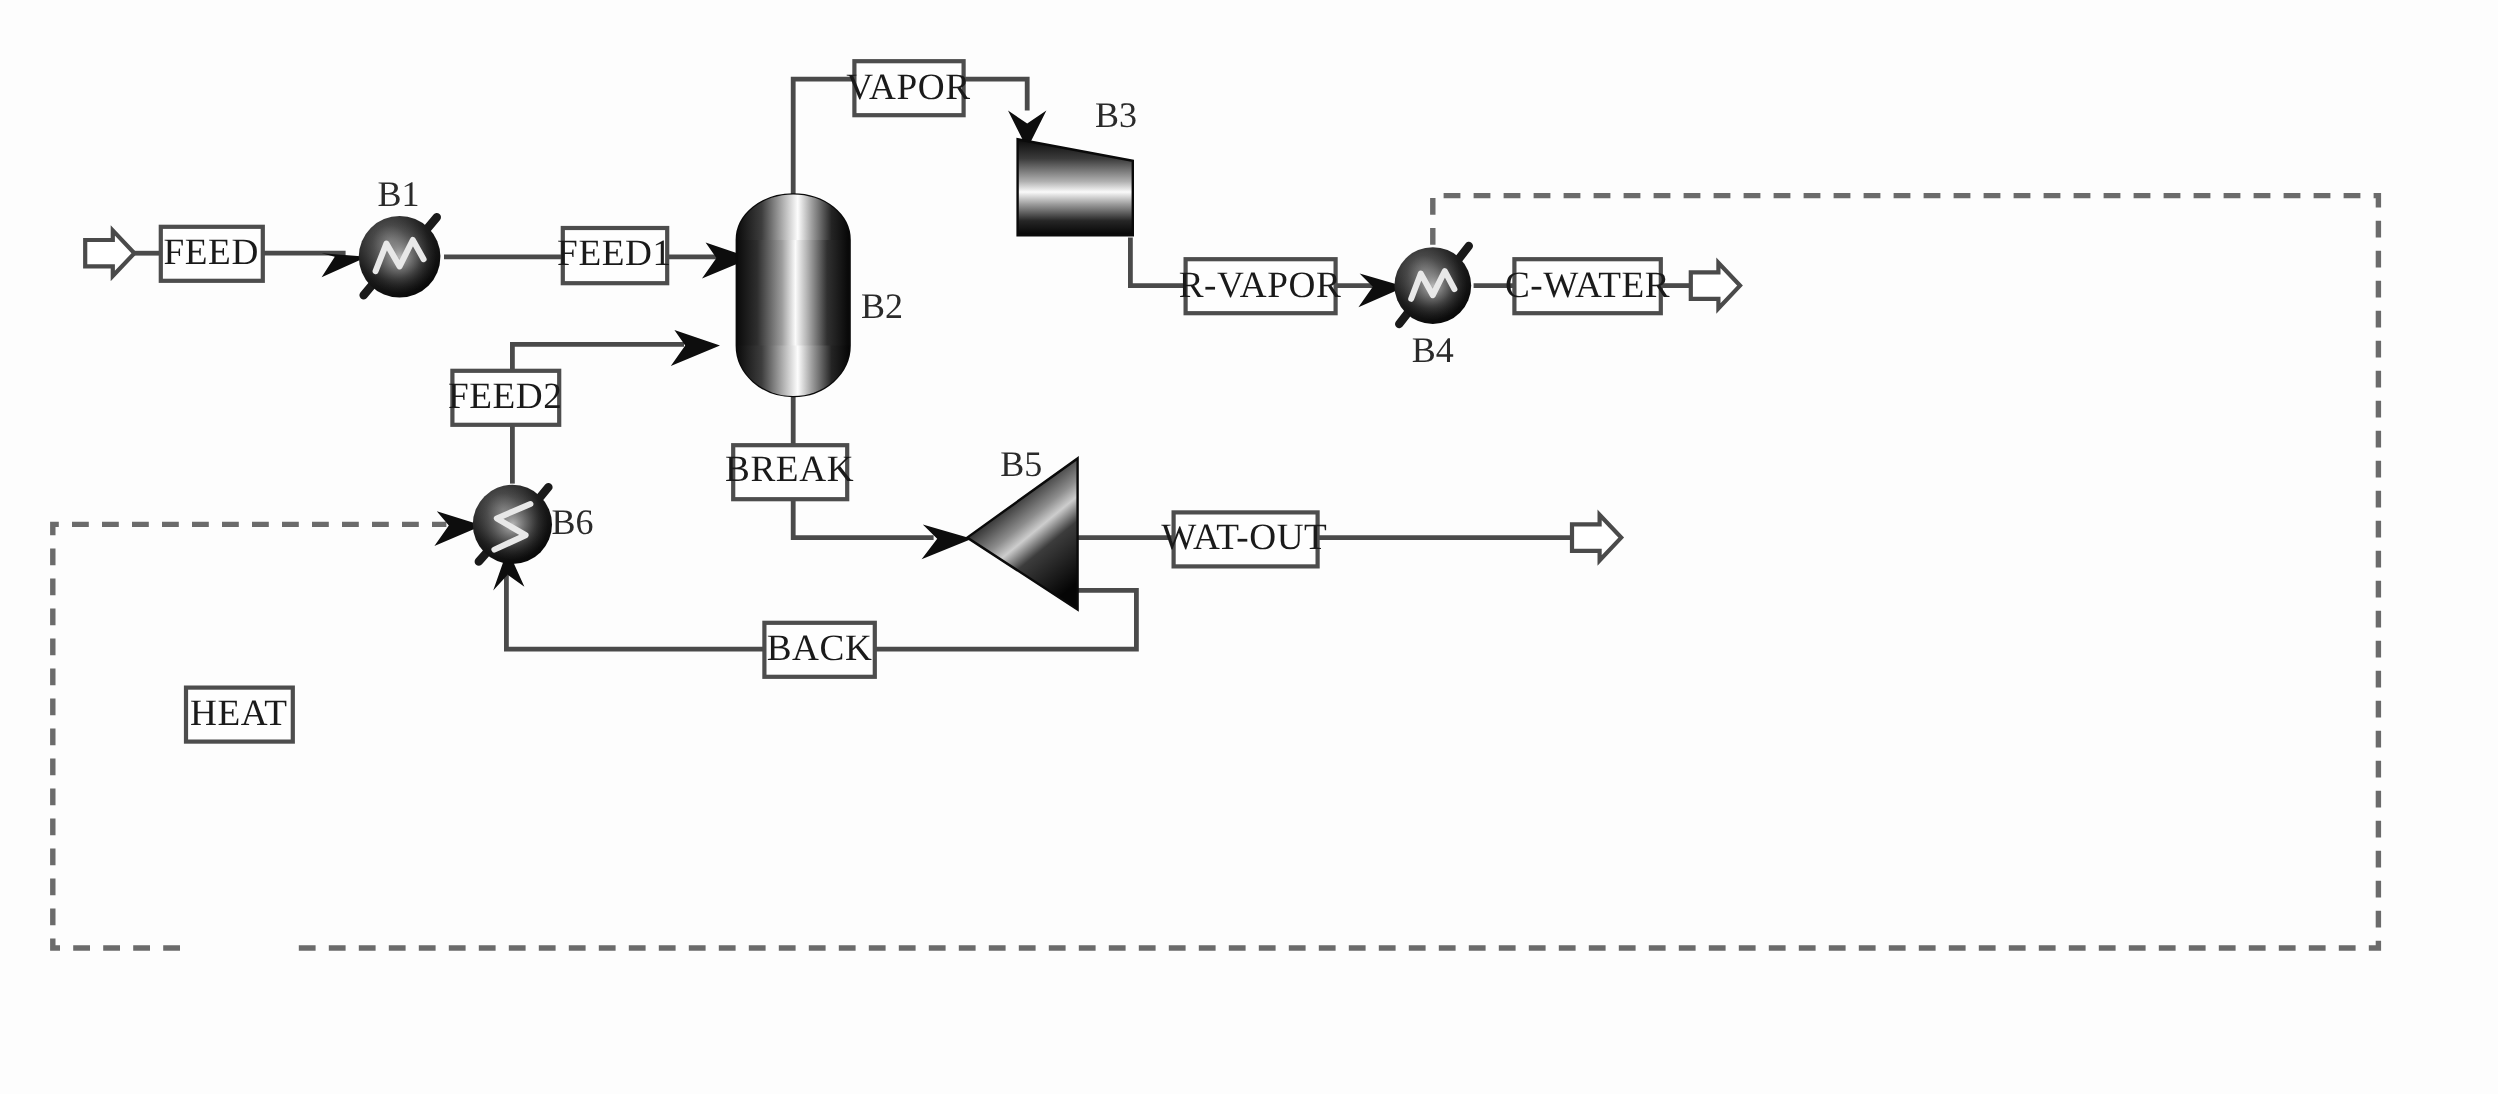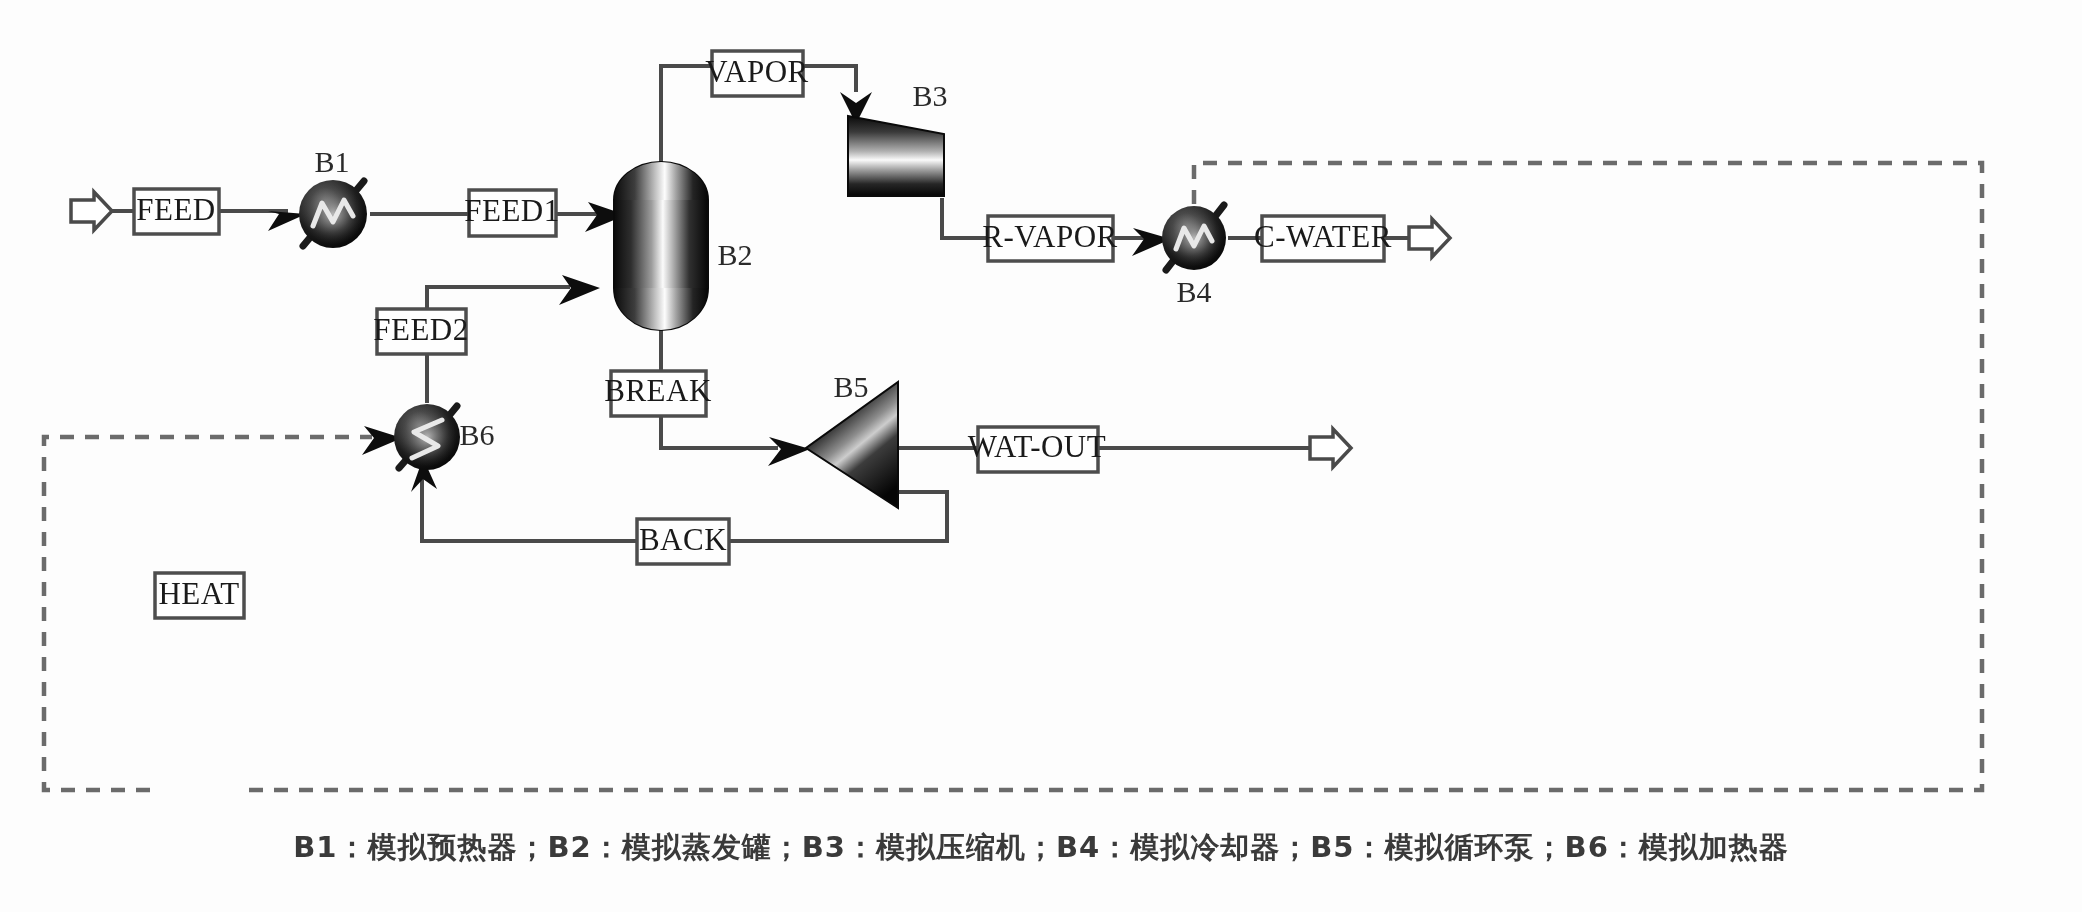--- a/index.html
+++ b/index.html
@@ -299,15 +299,14 @@
     </g>
 
     <text class="block-label-text" x="332" y="165">B1</text>
     <text class="block-label-text" x="735" y="258">B2</text>
     <text class="block-label-text" x="930" y="99">B3</text>
     <text class="block-label-text" x="1194" y="295">B4</text>
     <text class="block-label-text" x="851" y="390">B5</text>
     <text class="block-label-text" x="477" y="438">B6</text>
   </svg>
 
-  <div class="caption">B1：模拟预热器；B2：模拟蒸发罐；B3：模拟压缩机；B4：模拟冷却器；B5：模拟循环泵；B6：模拟加热器</div>
 
 </div>
 
 </body></html>

